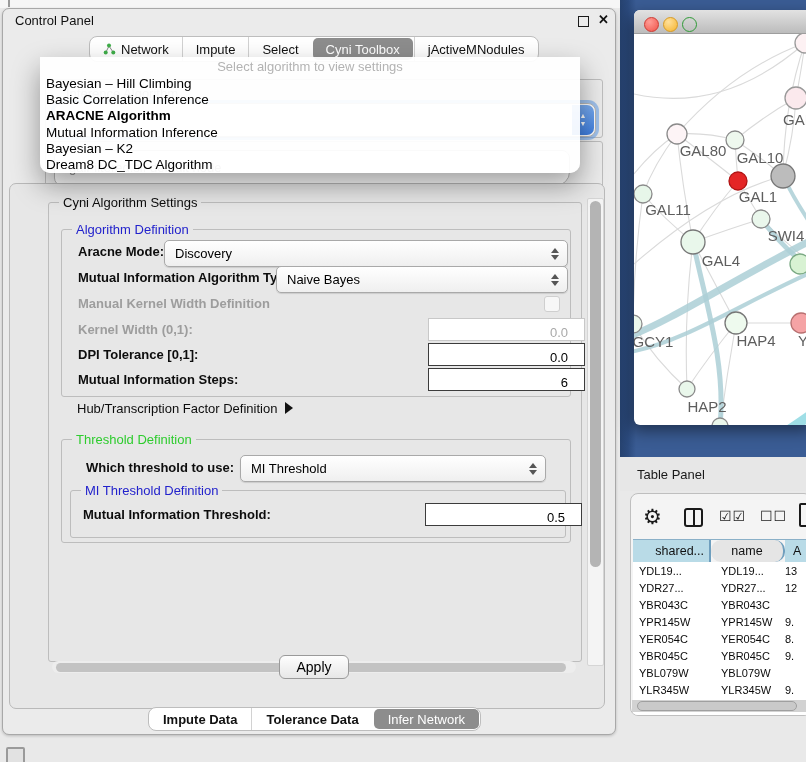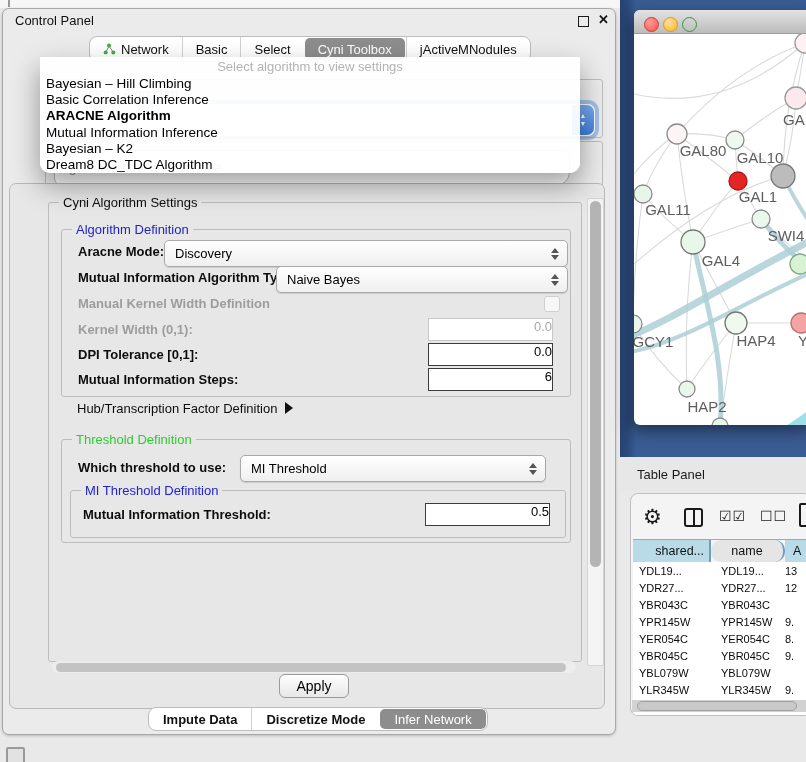--- a/index.html
+++ b/index.html
@@ -40,31 +40,31 @@
 
   
   #settings{left:6px;top:174px;width:594px;height:524px;background:#e7e7e7;border:1px solid #b9b9b9;border-radius:7px;}
   .blab{font-size:13px;font-weight:bold;color:#0d0d0d;white-space:nowrap;}
   .glab{font-size:13px;font-weight:bold;color:#9d9d9d;white-space:nowrap;}
   .nlab{font-size:13px;color:#0d0d0d;white-space:nowrap;}
   .combo{position:absolute;background:linear-gradient(#ffffff,#efefef);border:1px solid #a9a9a9;border-radius:5px;font-size:13px;color:#000;display:flex;align-items:center;padding-left:10px;box-shadow:0 1px 1px rgba(0,0,0,.12);}
   .stepper{position:absolute;right:8px;top:50%;transform:translateY(-50%);display:flex;flex-direction:column;gap:2px;}
   .stepper .up{width:0;height:0;border-left:4px solid transparent;border-right:4px solid transparent;border-bottom:5px solid #555;}
   .stepper .dn{width:0;height:0;border-left:4px solid transparent;border-right:4px solid transparent;border-top:5px solid #555;}
-  .tfield{position:absolute;background:#fff;border:1.5px solid #3c3c3c;font-size:13px;color:#000;display:flex;align-items:flex-start;justify-content:flex-end;padding:0 0;}
+  .tfield{position:absolute;background:#fff;border:1.5px solid #3c3c3c;font-size:13px;color:#000;display:flex;align-items:flex-end;justify-content:flex-end;padding:0 16px;}
   .tfield.dis{border:1px solid #c8c8c8;color:#a9a9a9;}
   .cbox{position:absolute;width:14px;height:14px;border:1px solid #cfcfcf;border-radius:3px;background:#f7f7f7;}
   .tri-right{display:inline-block;width:0;height:0;border-top:6px solid transparent;border-bottom:6px solid transparent;border-left:8px solid #111;margin-left:8px;vertical-align:-1px;}
   .tri-down{display:inline-block;width:0;height:0;border-left:6px solid transparent;border-right:6px solid transparent;border-top:8px solid #111;margin-left:6px;vertical-align:1px;}
   .aitem{height:16.6px;line-height:16.6px;background:#3d6ed3;color:#fff;font-size:12.5px;padding-left:8px;white-space:nowrap;overflow:hidden;}
   .vscroll{position:absolute;background:#f4f4f4;border:1px solid #d5d5d5;border-radius:2px;}
   .vthumb{position:absolute;background:#b4b4b4;border-radius:6px;}
   .hscroll{position:absolute;background:#ededed;border-radius:6px;}
   .hthumb{position:absolute;background:#c3c3c3;border-radius:5px;}
-  #applybtn{left:269px;top:490px;width:68px;height:22px;background:linear-gradient(#fefefe,#e7e7e7);border:1px solid #9a9a9a;border-radius:6px;font-size:14px;color:#000;display:flex;align-items:center;justify-content:center;}
+  #applybtn{left:269px;top:471px;width:68px;height:22px;background:linear-gradient(#fefefe,#e7e7e7);border:1px solid #9a9a9a;border-radius:6px;font-size:14px;color:#000;display:flex;align-items:center;justify-content:center;}
 
   
   #btabs{left:145px;top:698px;height:22px;background:#fff;border:1px solid #bdbdbd;border-radius:8px;display:flex;overflow:hidden;}
   .btab{display:flex;align-items:center;padding:0 14px;font-size:13px;font-weight:bold;color:#111;border-left:1px solid #d2d2d2;}
   .btab:first-child{border-left:none;}
   .btab.sel{background:#8d8d8d;color:#fff;border-radius:5px;margin:1px;border-left:none;font-weight:normal;}
   #minisquare{left:6px;top:747px;width:15px;height:15px;border:2px solid #9a9a9a;background:#e2e2e2;border-radius:2px;}
 
   
   #desktop{left:620px;top:0;width:186px;height:457px;background:linear-gradient(90deg,#26426f 0px,#2b4a7d 8px,#3a5c94 16px);}
@@ -120,21 +120,21 @@
         <svg class="tabicon" viewBox="0 0 13 12">
           <line x1="3" y1="9" x2="6" y2="3" stroke="#888" stroke-width="1"></line>
           <line x1="6" y1="3" x2="10" y2="9" stroke="#888" stroke-width="1"></line>
           <circle cx="6" cy="2.5" r="2" fill="#3fae49"></circle>
           <circle cx="2.7" cy="9.5" r="2" fill="#3fae49"></circle>
           <circle cx="10.3" cy="9.5" r="2" fill="#3fae49"></circle>
         </svg>
         <span>Network</span>
       </div>
       <div class="tab">
-          <span>Basic</span>
+          <span>Impute</span>
         </div>
       <div class="tab">
           <span>Select</span>
         </div>
       <div class="tab sel">
           <span>Cyni Toolbox</span>
         </div>
       <div class="tab">
           <span>jActiveMNodules</span>
         </div>
@@ -197,21 +197,21 @@
             </div>
         </div>
 
         <div class="abs nlab" style="left:28px;top:198px;">
           <span>Hub/Transcription Factor Definition</span><span class="tri-right"></span>
         </div>
 
         <div class="fieldset" style="left:12px;top:236px;width:508px;height:102px;">
           <span class="legend" style="color:#2ecc2e;">Threshold Definition</span>
 
-          <span class="abs blab" style="left:16px;top:20px;">Which threshold to use:</span>
+          <span class="abs blab" style="left:24px;top:20px;">Which threshold to use:</span>
           <div class="combo" style="left:178px;top:15px;width:294px;height:25px;">
             <span>MI Threshold</span>
             <span class="stepper">
                 <span class="up"></span>
                 <span class="dn"></span>
               </span>
           </div>
 
           <div class="fieldset" style="left:8px;top:50px;width:494px;height:46px;">
             <span class="legend" style="color:#2222cc;">MI Threshold Definition</span>
@@ -233,21 +233,21 @@
       </div>
 
       <div class="abs" id="applybtn">Apply</div>
     </div>
 
     <div class="abs" id="btabs">
       <div class="btab">
           <span>Impute Data</span>
         </div>
       <div class="btab">
-          <span>Discretize Mode</span>
+          <span>Tolerance Data</span>
         </div>
       <div class="btab sel">
           <span>Infer Network</span>
         </div>
     </div>
   </div>
 
   <div class="abs" id="popup">
     <div id="popup-hint">Select algorithm to view settings</div>
     <div>

